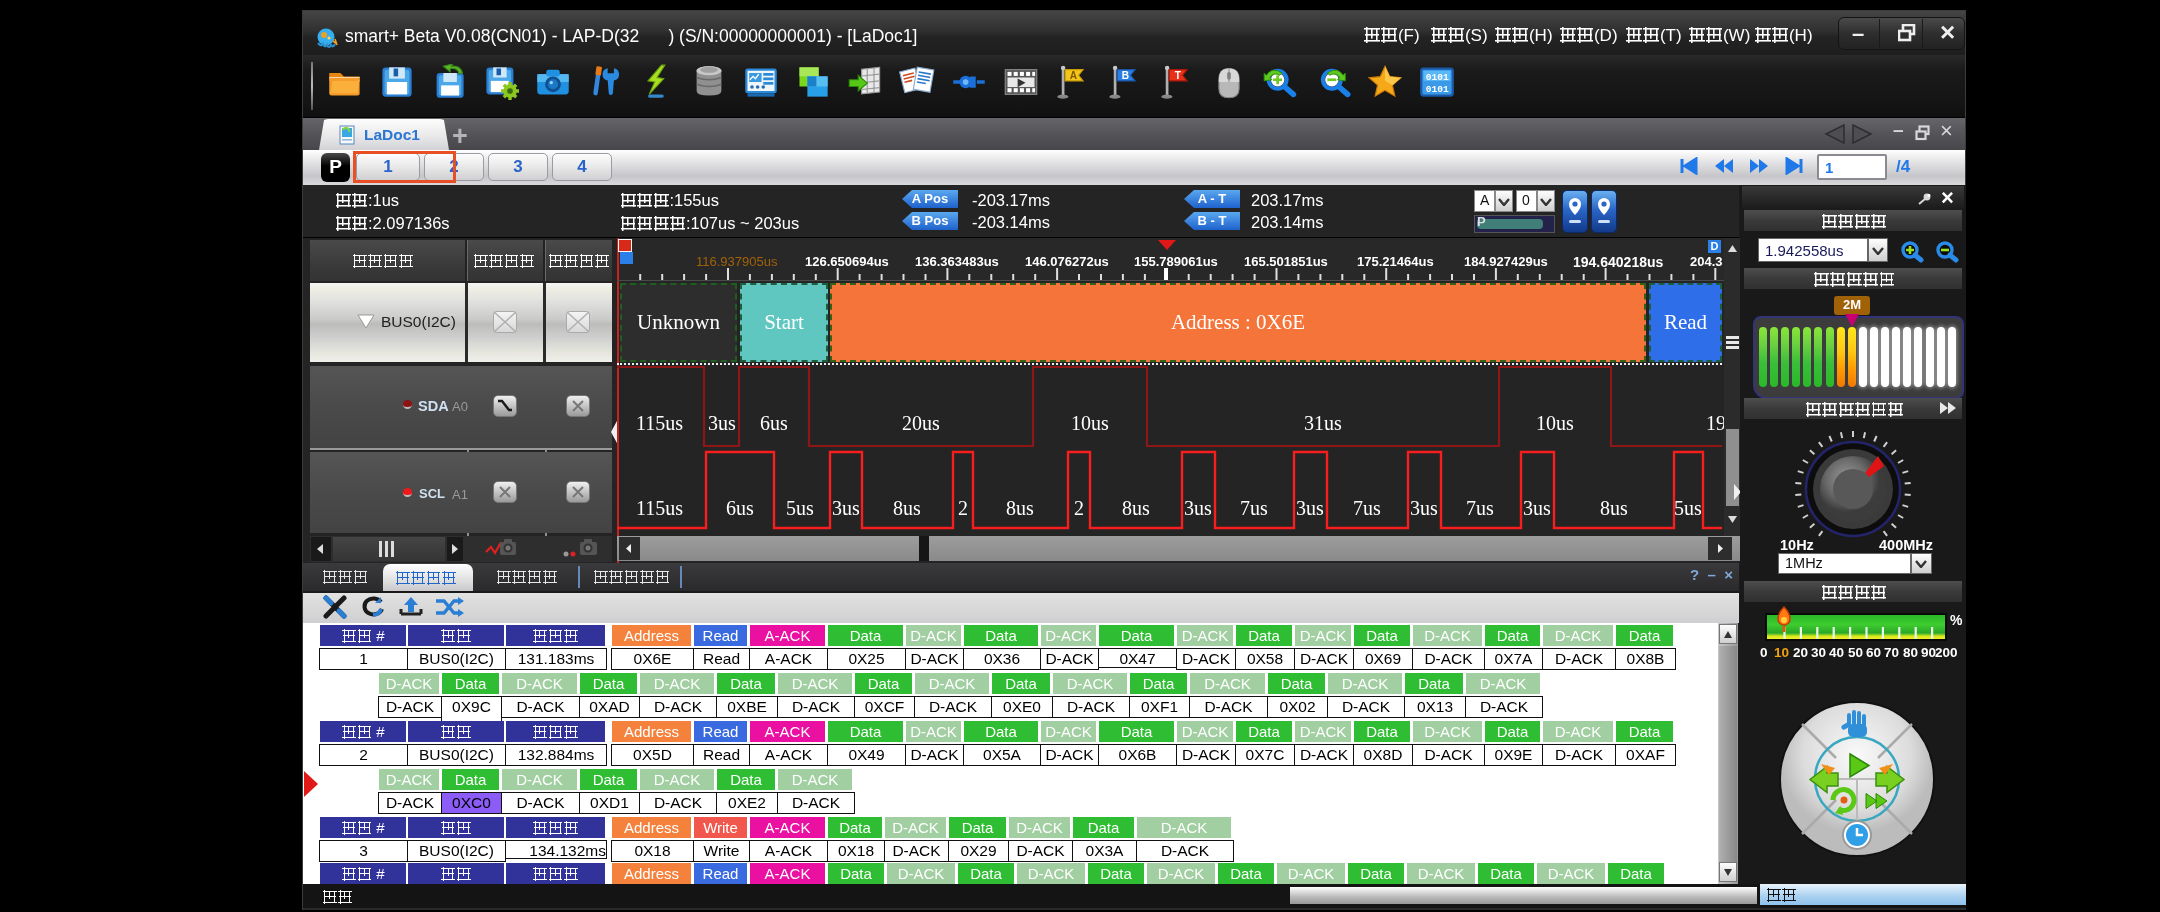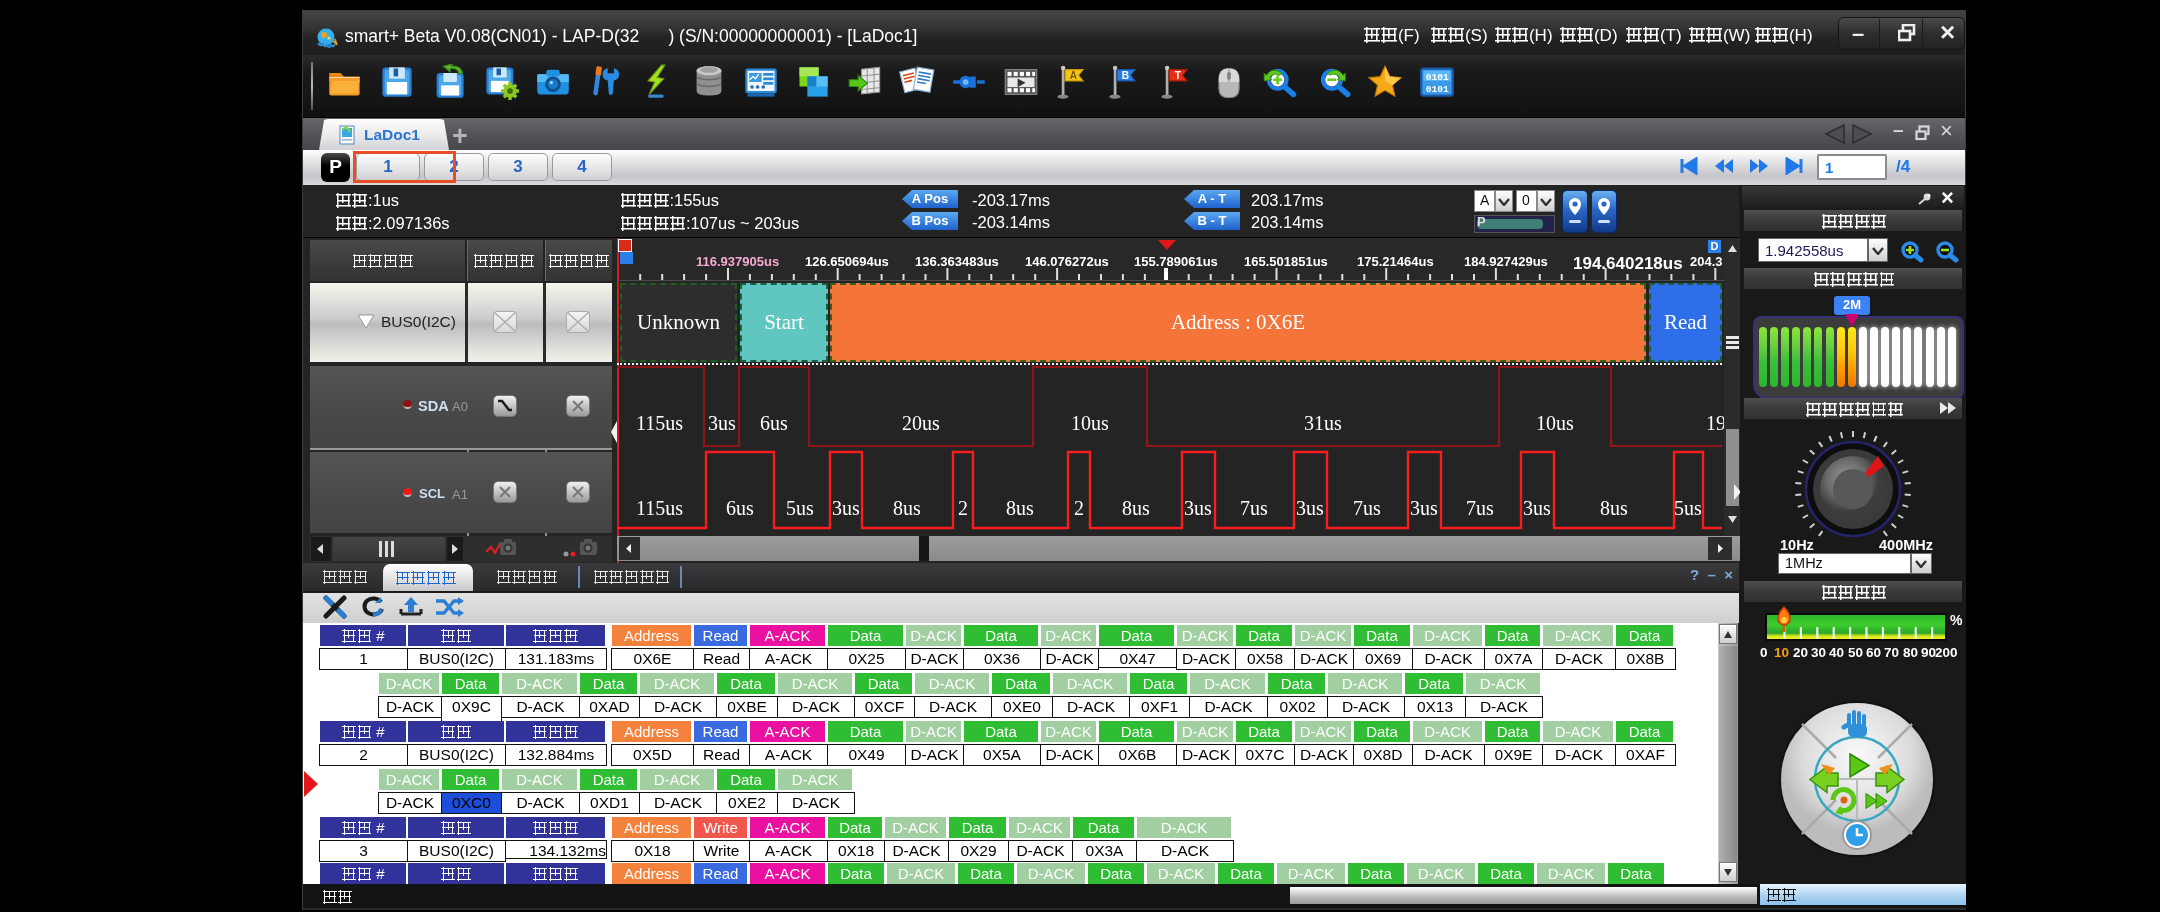--- a/index.html
+++ b/index.html
@@ -420,29 +420,29 @@
     <path d="M988.6 43 v-13" stroke="#dedede" stroke-width="2"></path>
     <path d="M1010.5 43 v-7" stroke="#dedede" stroke-width="2"></path>
     <path d="M1032.5 43 v-7" stroke="#dedede" stroke-width="2"></path>
     <path d="M1054.4 43 v-7" stroke="#dedede" stroke-width="2"></path>
     <path d="M1076.4 43 v-7" stroke="#dedede" stroke-width="2"></path>
     <path d="M1098.3 43 v-13" stroke="#dedede" stroke-width="2"></path>
     <rect x="547" y="30" width="4" height="13" fill="#fff"></rect>
     <rect x="0" y="0" width="2" height="325" fill="#c82222"></rect>
     <path d="M541 2 h18 l-9 10z" fill="#e01818"></path>
   </svg>
-<div class="abs" style="left:696px;top:254px;color:#f9a8d4;font-size:13px;font-weight:bold;white-space:nowrap">116.937905us</div>
+<div class="abs" style="left:696px;top:254px;color:#a16207;font-size:13px;font-weight:normal;white-space:nowrap">116.937905us</div>
 <div class="abs" style="left:805px;top:254px;color:#fff;font-size:13px;font-weight:bold;white-space:nowrap">126.650694us</div>
 <div class="abs" style="left:915px;top:254px;color:#fff;font-size:13px;font-weight:bold;white-space:nowrap">136.363483us</div>
 <div class="abs" style="left:1025px;top:254px;color:#fff;font-size:13px;font-weight:bold;white-space:nowrap">146.076272us</div>
 <div class="abs" style="left:1134px;top:254px;color:#fff;font-size:13px;font-weight:bold;white-space:nowrap">155.789061us</div>
 <div class="abs" style="left:1244px;top:254px;color:#fff;font-size:13px;font-weight:bold;white-space:nowrap">165.501851us</div>
 <div class="abs" style="left:1357px;top:254px;color:#fff;font-size:13px;font-weight:bold;white-space:nowrap">175.21464us</div>
 <div class="abs" style="left:1464px;top:254px;color:#fff;font-size:13px;font-weight:bold;white-space:nowrap">184.927429us</div>
-<div class="abs" style="left:1573px;top:254px;color:#fff;font-size:17px;font-weight:bold;white-space:nowrap">194.640218us</div>
+<div class="abs" style="left:1573px;top:254px;color:#fff;font-size:14px;font-weight:bold;white-space:nowrap">194.640218us</div>
 <div class="abs" style="left:1690px;top:254px;width:33px;overflow:hidden;color:#fff;font-size:13px;font-weight:bold;white-space:nowrap">204.35</div>
 <div class="abs" style="left:617px;top:280px;width:1107px;height:1px;background:#4a4a4a"></div>
 <div class="abs" style="left:618px;top:239px;width:14px;height:13px;background:#d82a18;border:1px solid #f8f8f8"></div>
 <div class="abs" style="left:620px;top:252px;width:13px;height:12px;background:#2a7fe8"></div>
 <div class="abs" style="left:1708px;top:240px;width:13px;height:13px;background:#2a7fe8;color:#fff;font-size:11px;font-weight:bold;text-align:center;line-height:13px">D</div>
 <div class="serif" style="position:absolute;top:283px;height:79px;color:#fff;font-size:21px;display:flex;align-items:center;justify-content:center;left:620px;width:117px;background:#2d2d2d;border:2px dashed #1e5e1e">Unknown</div>
 <div class="serif" style="position:absolute;top:283px;height:79px;color:#fff;font-size:21px;display:flex;align-items:center;justify-content:center;left:740px;width:88px;background:#5fc7c0;border:2px dashed #1e5e3e">Start</div>
 <div class="serif" style="position:absolute;top:283px;height:79px;color:#fff;font-size:21px;display:flex;align-items:center;justify-content:center;left:830px;width:816px;background:#f5743a;border:2px dashed #356018">Address : 0X6E</div>
 <div class="serif" style="position:absolute;top:283px;height:79px;color:#fff;font-size:21px;display:flex;align-items:center;justify-content:center;left:1649px;width:73px;background:#2e6ee8;border:2px dashed #1e5e3e">Read</div>
 <div class="abs" style="left:617px;top:363px;width:1105px;height:0;border-top:2px dotted #f0f0f0"></div>
@@ -651,21 +651,21 @@
 <div class="abs" style="left:1542px;top:744px;width:74px;height:22px;background:#fff;border:1.5px solid #111;color:#000;font-size:15.5px;text-align:center;line-height:19px">D-ACK</div>
 <div class="abs" style="left:1615px;top:744px;width:61px;height:22px;background:#fff;border:1.5px solid #111;color:#000;font-size:15.5px;text-align:center;line-height:19px">0XAF</div>
 <div class="abs" style="left:379px;top:769px;width:60px;height:21px;background:#a2cfa2;color:#fff;font-size:15px;text-align:center;line-height:21px;overflow:hidden">D-ACK</div>
 <div class="abs" style="left:442px;top:769px;width:57px;height:21px;background:#2fbe33;color:#fff;font-size:15px;text-align:center;line-height:21px;overflow:hidden">Data</div>
 <div class="abs" style="left:502px;top:769px;width:75px;height:21px;background:#a2cfa2;color:#fff;font-size:15px;text-align:center;line-height:21px;overflow:hidden">D-ACK</div>
 <div class="abs" style="left:580px;top:769px;width:57px;height:21px;background:#2fbe33;color:#fff;font-size:15px;text-align:center;line-height:21px;overflow:hidden">Data</div>
 <div class="abs" style="left:640px;top:769px;width:74px;height:21px;background:#a2cfa2;color:#fff;font-size:15px;text-align:center;line-height:21px;overflow:hidden">D-ACK</div>
 <div class="abs" style="left:717px;top:769px;width:58px;height:21px;background:#2fbe33;color:#fff;font-size:15px;text-align:center;line-height:21px;overflow:hidden">Data</div>
 <div class="abs" style="left:778px;top:769px;width:74px;height:21px;background:#a2cfa2;color:#fff;font-size:15px;text-align:center;line-height:21px;overflow:hidden">D-ACK</div>
 <div class="abs" style="left:378px;top:792px;width:64px;height:22px;background:#fff;border:1.5px solid #111;color:#000;font-size:15.5px;text-align:center;line-height:19px">D-ACK</div>
-<div class="abs" style="left:441px;top:792px;width:61px;height:22px;background:#1d4ed8;border:1.5px solid #111;color:#000;font-size:15.5px;text-align:center;line-height:19px">0XC0</div>
+<div class="abs" style="left:441px;top:792px;width:61px;height:22px;background:#8b5cf6;border:1.5px solid #111;color:#000;font-size:15.5px;text-align:center;line-height:19px">0XC0</div>
 <div class="abs" style="left:501px;top:792px;width:79px;height:22px;background:#fff;border:1.5px solid #111;color:#000;font-size:15.5px;text-align:center;line-height:19px">D-ACK</div>
 <div class="abs" style="left:579px;top:792px;width:61px;height:22px;background:#fff;border:1.5px solid #111;color:#000;font-size:15.5px;text-align:center;line-height:19px">0XD1</div>
 <div class="abs" style="left:639px;top:792px;width:78px;height:22px;background:#fff;border:1.5px solid #111;color:#000;font-size:15.5px;text-align:center;line-height:19px">D-ACK</div>
 <div class="abs" style="left:716px;top:792px;width:62px;height:22px;background:#fff;border:1.5px solid #111;color:#000;font-size:15.5px;text-align:center;line-height:19px">0XE2</div>
 <div class="abs" style="left:777px;top:792px;width:78px;height:22px;background:#fff;border:1.5px solid #111;color:#000;font-size:15.5px;text-align:center;line-height:19px">D-ACK</div>
 <div class="abs" style="left:320px;top:817px;width:86px;height:21px;background:#32329b;color:#fff;font-size:15px;text-align:center;line-height:21px;overflow:hidden"><span class="cjk " style="font-size:15px"><i class="h"></i><i class="h"></i></span>&nbsp;#</div>
 <div class="abs" style="left:408px;top:817px;width:96px;height:21px;background:#32329b;color:#fff;font-size:15px;text-align:center;line-height:21px;overflow:hidden"><span class="cjk " style="font-size:15px"><i class="h"></i><i class="h"></i></span></div>
 <div class="abs" style="left:506px;top:817px;width:99px;height:21px;background:#32329b;color:#fff;font-size:15px;text-align:center;line-height:21px;overflow:hidden"><span class="cjk " style="font-size:15px"><i class="h"></i><i class="h"></i><i class="h"></i></span></div>
 <div class="abs" style="left:612px;top:817px;width:79px;height:21px;background:#f5823c;color:#fff;font-size:15px;text-align:center;line-height:21px;overflow:hidden">Address</div>
 <div class="abs" style="left:694px;top:817px;width:53px;height:21px;background:#f2574e;color:#fff;font-size:15px;text-align:center;line-height:21px;overflow:hidden">Write</div>
@@ -746,21 +746,21 @@
 <div class="abs" style="left:1848px;top:327px;width:8px;height:60px;border-radius:4px;background:linear-gradient(#ffe81a,#ffc810 40%,#ff9a00 70%,#f07800);"></div>
 <div class="abs" style="left:1859px;top:327px;width:8px;height:60px;border-radius:4px;background:#ffffff;box-shadow:0 0 4px 1px rgba(255,255,255,.5)"></div>
 <div class="abs" style="left:1870px;top:327px;width:8px;height:60px;border-radius:4px;background:#ffffff;box-shadow:0 0 4px 1px rgba(255,255,255,.5)"></div>
 <div class="abs" style="left:1881px;top:327px;width:8px;height:60px;border-radius:4px;background:#ffffff;box-shadow:0 0 4px 1px rgba(255,255,255,.5)"></div>
 <div class="abs" style="left:1892px;top:327px;width:8px;height:60px;border-radius:4px;background:#ffffff;box-shadow:0 0 4px 1px rgba(255,255,255,.5)"></div>
 <div class="abs" style="left:1903px;top:327px;width:8px;height:60px;border-radius:4px;background:#ffffff;box-shadow:0 0 4px 1px rgba(255,255,255,.5)"></div>
 <div class="abs" style="left:1914px;top:327px;width:8px;height:60px;border-radius:4px;background:#ffffff;box-shadow:0 0 4px 1px rgba(255,255,255,.5)"></div>
 <div class="abs" style="left:1926px;top:327px;width:8px;height:60px;border-radius:4px;background:#ffffff;box-shadow:0 0 4px 1px rgba(255,255,255,.5)"></div>
 <div class="abs" style="left:1937px;top:327px;width:8px;height:60px;border-radius:4px;background:#ffffff;box-shadow:0 0 4px 1px rgba(255,255,255,.5)"></div>
 <div class="abs" style="left:1948px;top:327px;width:8px;height:60px;border-radius:4px;background:#ffffff;box-shadow:0 0 4px 1px rgba(255,255,255,.5)"></div>
-<div class="abs" style="left:1834px;top:296px;width:36px;height:19px;background:#3b82f6;border-radius:3px;color:#fff;font-size:13px;font-weight:bold;text-align:center;line-height:18px">2M</div>
+<div class="abs" style="left:1834px;top:296px;width:36px;height:19px;background:#a16207;border-radius:3px;color:#fff;font-size:13px;font-weight:bold;text-align:center;line-height:18px">2M</div>
 <svg class="abs" style="left:1844px;top:314px" width="16" height="14" viewBox="0 0 16 14">
     <path d="M1 0 h14 l-7 13z" fill="#c8006f"></path>
   </svg>
 <div class="abs" style="left:1744px;top:398px;width:218px;height:21px;background:linear-gradient(#4e4e4e,#3a3a3a 50%,#303030)"></div>
 <div class="abs" style="left:1805px;top:401px;color:#fff;font-size:16px"><span class="cjk " style="font-size:16px"><i class="h"></i><i class="h"></i><i class="h"></i><i class="h"></i><i class="h"></i><i class="h"></i></span></div>
 <svg class="abs" style="left:1938px;top:401px" width="20" height="14" viewBox="0 0 20 14">
     <path d="M2 1 l8 6 -8 6z M10 1 l8 6 -8 6z" fill="#e8e8e8"></path>
   </svg>
 <svg class="abs" style="left:1790px;top:426px" width="126" height="126" viewBox="0 0 126 126">
     <path d="M93.6 105.1 L97.1 109.9" stroke="#cfcfcf" stroke-width="2"></path>

